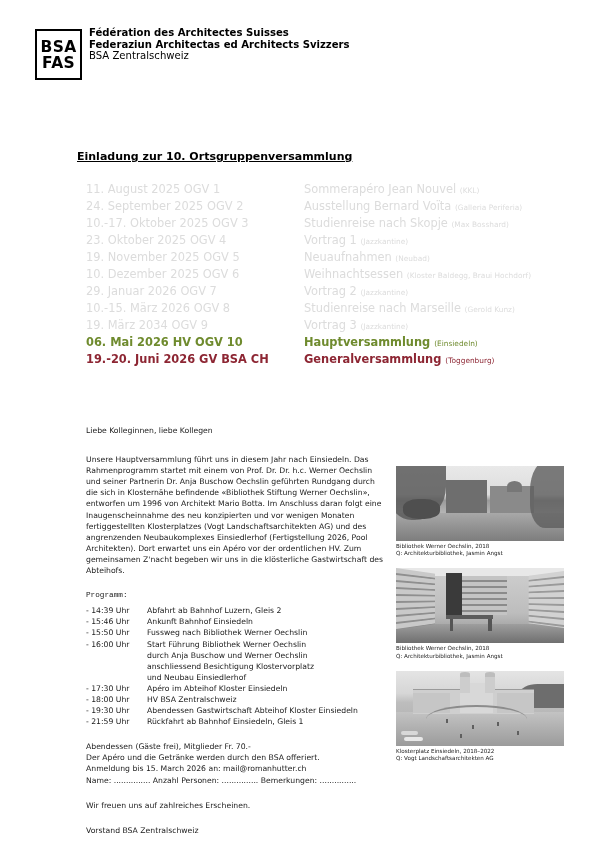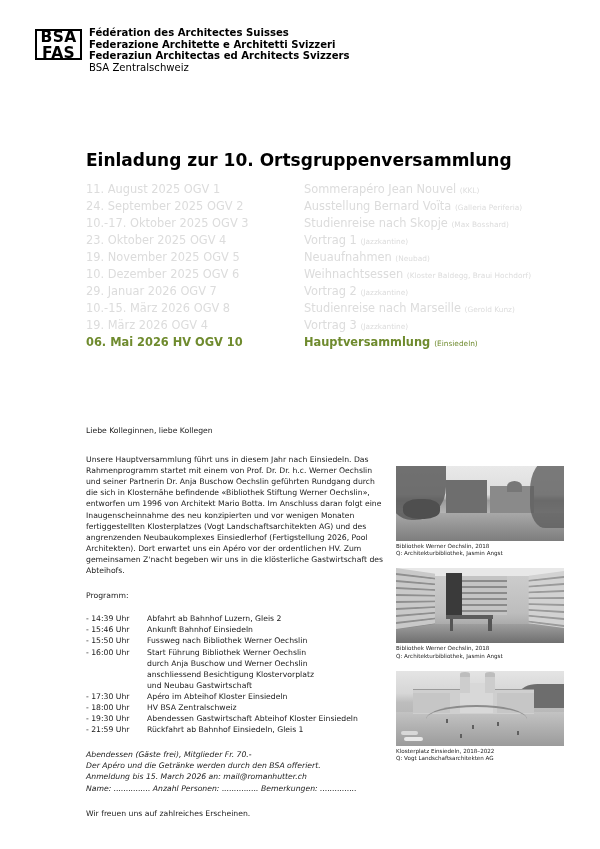--- a/index.html
+++ b/index.html
@@ -22,21 +22,21 @@
   .header {
     position: absolute;
     left: 35px;
     top: 29px;
     display: flex;
     align-items: flex-start;
   }
   .logo-box {
     border: 2.5px solid #000;
     width: 47px;
-    height: 31px;
+    height: 51px;
     box-sizing: border-box;
     display: flex;
     flex-direction: column;
     justify-content: center;
     align-items: center;
     padding: 0 2px;
     flex: none;
   }
   .logo-line {
     font-family: "DejaVu Sans", sans-serif;
@@ -59,26 +59,27 @@
     white-space: nowrap;
   }
   .org-line.sub {
     font-weight: normal;
     font-size: 10.1px;
   }
 
   
   .doc-title {
     position: absolute;
-    left: 86px;
+    left: 77px;
     top: 150px;
     font-family: "DejaVu Sans", sans-serif;
     font-weight: bold;
-    font-size: 17px;
+    font-size: 11px;
     color: #000;
+    text-decoration: underline;
   }
 
   
   .events {
     position: absolute;
     left: 86px;
     top: 182px;
     width: 470px;
   }
   .event-row {
@@ -112,28 +113,28 @@
     left: 86px;
     top: 425px;
     width: 300px;
     font-family: "DejaVu Sans", sans-serif;
     font-size: 7.7px;
     line-height: 11.1px;
     color: #1a1a1a;
   }
   .salutation { margin: 0 0 18px 0; }
   .para { margin: 0 0 14px 0; text-align: left; }
-  .prog-head { margin: 0 0 1px 0; }
-  .prog-list { margin: 12px 0 14px 0; }
+  .prog-head { margin: 0 0 1px 0; font-family: Liberation Mono, monospace; }
+  .prog-list { margin: 4px 0 14px 0; }
   .prog-row { display: flex; }
   .prog-time { width: 61px; flex: none; }
   .prog-desc { flex: 1; }
   .prog-row.cont .prog-time { visibility: hidden; }
   .closing { margin: 0 0 14px 0; }
-  .closing div { min-height: 11.1px; font-style: italic; }
+  .closing div { min-height: 11.1px; }
   .signoff { margin: 0 0 14px 0; }
   .vorstand { margin: 0; }
 
   
   .photo-col {
     position: absolute;
     left: 396px;
     top: 466px;
     width: 168px;
   }
@@ -198,21 +199,20 @@
 
 <div class="page">
 
   <div class="header">
     <div class="logo-box">
       <div class="logo-line">BSA</div>
       <div class="logo-line">FAS</div>
     </div>
     <div class="org-names">
       <div class="org-line">Fédération des Architectes Suisses</div>
-      <div class="org-line">Federazione Architette e Architetti Svizzeri</div>
       <div class="org-line">Federaziun Architectas ed Architects Svizzers</div>
       <div class="org-line sub">BSA Zentralschweiz</div>
     </div>
   </div>
 
   <div class="doc-title">Einladung zur 10. Ortsgruppenversammlung</div>
 
   <div class="events">
       <div class="event-row ev-past">
         <div class="event-date">11. August 2025 OGV 1</div>
@@ -240,26 +240,30 @@
       </div>
       <div class="event-row ev-past">
         <div class="event-date">29. Januar 2026 OGV 7</div>
         <div class="event-title">Vortrag 2 <span class="event-note">(Jazzkantine)</span></div>
       </div>
       <div class="event-row ev-past">
         <div class="event-date">10.-15. März 2026 OGV 8</div>
         <div class="event-title">Studienreise nach Marseille <span class="event-note">(Gerold Kunz)</span></div>
       </div>
       <div class="event-row ev-past">
-        <div class="event-date">19. März 2026 OGV 4</div>
+        <div class="event-date">19. März 2034 OGV 9</div>
         <div class="event-title">Vortrag 3 <span class="event-note">(Jazzkantine)</span></div>
       </div>
       <div class="event-row ev-green">
         <div class="event-date">06. Mai 2026 HV OGV 10</div>
         <div class="event-title">Hauptversammlung <span class="event-note">(Einsiedeln)</span></div>
+      </div>
+      <div class="event-row ev-red">
+        <div class="event-date">19.-20. Juni 2026 GV BSA CH</div>
+        <div class="event-title">Generalversammlung <span class="event-note">(Toggenburg)</span></div>
       </div>
     </div>
 
   <div class="body-col">
     <p class="salutation">Liebe Kolleginnen, liebe Kollegen</p>
     <p class="para">Unsere Hauptversammlung führt uns in diesem Jahr nach Einsiedeln. Das Rahmenprogramm startet mit einem von Prof. Dr. Dr. h.c. Werner Oechslin und seiner Partnerin Dr. Anja Buschow Oechslin geführten Rundgang durch die sich in Klosternähe befindende «Bibliothek Stiftung Werner Oechslin», entworfen um 1996 von Architekt Mario Botta. Im Anschluss daran folgt eine Inaugenscheinnahme des neu konzipierten und vor wenigen Monaten fertiggestellten Klosterplatzes (Vogt Landschaftsarchitekten AG) und des angrenzenden Neubaukomplexes Einsiedlerhof (Fertigstellung 2026, Pool Architekten). Dort erwartet uns ein Apéro vor der ordentlichen HV. Zum gemeinsamen Z'nacht begeben wir uns in die klösterliche Gastwirtschaft des Abteihofs.</p>
     <div class="prog-head">Programm:</div>
     <div class="prog-list">
         <div class="prog-row">
           <div class="prog-time">- 14:39 Uhr</div>
@@ -280,21 +284,21 @@
         <div class="prog-row cont">
           <div class="prog-time">&nbsp;</div>
           <div class="prog-desc">durch Anja Buschow und Werner Oechslin</div>
         </div>
         <div class="prog-row cont">
           <div class="prog-time">&nbsp;</div>
           <div class="prog-desc">anschliessend Besichtigung Klostervorplatz</div>
         </div>
         <div class="prog-row cont">
           <div class="prog-time">&nbsp;</div>
-          <div class="prog-desc">und Neubau Gastwirtschaft</div>
+          <div class="prog-desc">und Neubau Einsiedlerhof</div>
         </div>
         <div class="prog-row">
           <div class="prog-time">- 17:30 Uhr</div>
           <div class="prog-desc">Apéro im Abteihof Kloster Einsiedeln</div>
         </div>
         <div class="prog-row">
           <div class="prog-time">- 18:00 Uhr</div>
           <div class="prog-desc">HV BSA Zentralschweiz</div>
         </div>
         <div class="prog-row">
@@ -306,20 +310,21 @@
           <div class="prog-desc">Rückfahrt ab Bahnhof Einsiedeln, Gleis 1</div>
         </div>
       </div>
     <div class="closing">
         <div>Abendessen (Gäste frei), Mitglieder Fr. 70.-</div>
         <div>Der Apéro und die Getränke werden durch den BSA offeriert.</div>
         <div>Anmeldung bis 15. March 2026 an: mail@romanhutter.ch</div>
         <div>Name: ............... Anzahl Personen: ............... Bemerkungen: ...............</div>
       </div>
     <p class="signoff">Wir freuen uns auf zahlreiches Erscheinen.</p>
+    <p class="vorstand">Vorstand BSA Zentralschweiz</p>
   </div>
 
   <div class="photo-col">
 
     <div class="photo-block">
       <div class="photo ph1">
         <div class="ground"></div>
           <div class="bldg-a"></div>
           <div class="bldg-b"></div>
         <div class="bldg-b2"></div>

